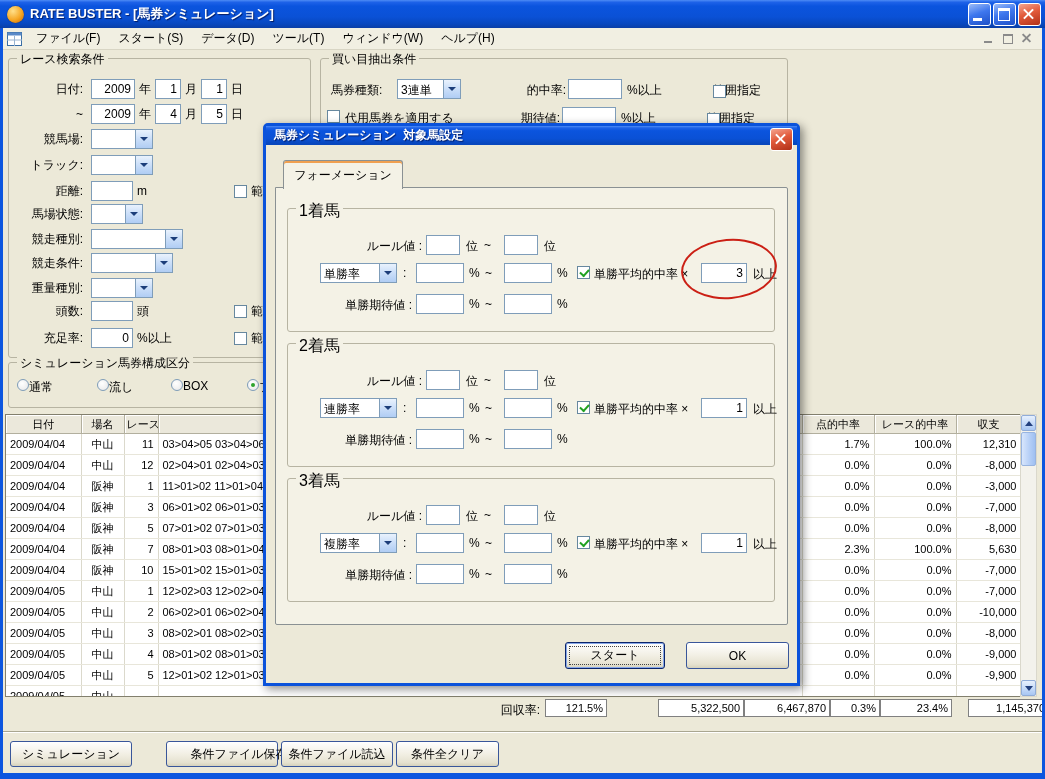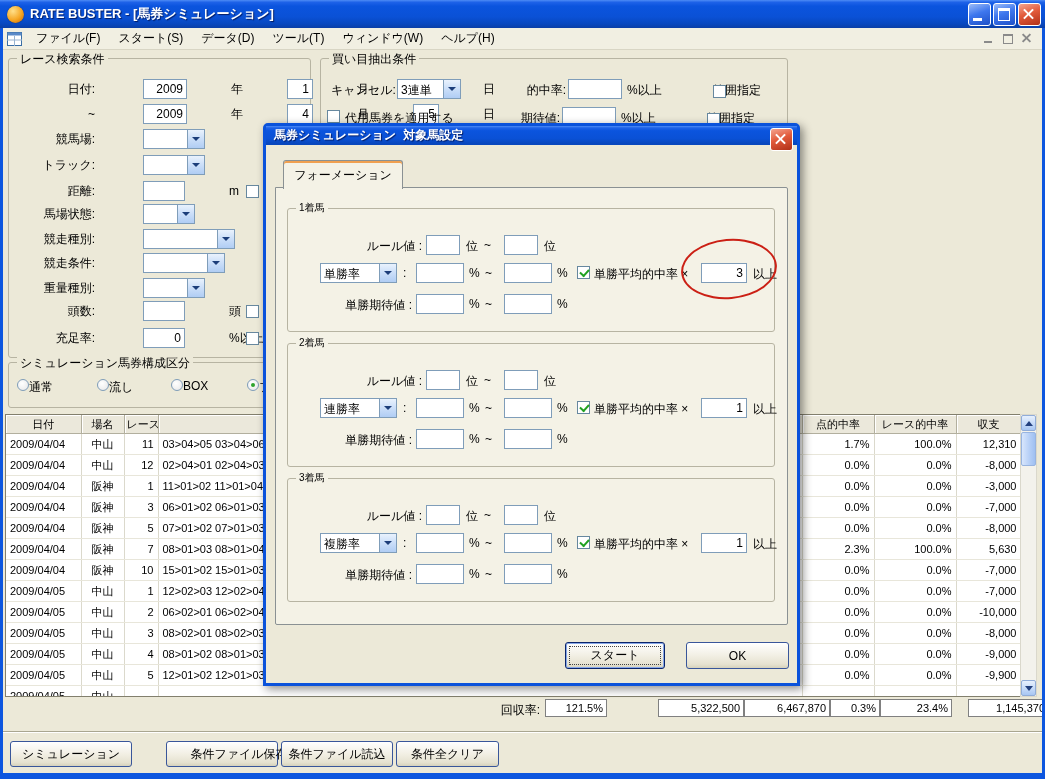--- a/index.html
+++ b/index.html
@@ -36,21 +36,21 @@
   .mdi-controls{margin-left:auto;display:flex;gap:5px;align-items:center;padding-right:4px;}
   .mg{width:14px;height:13px;position:relative;}
   .mg-min::after{content:"";position:absolute;left:2px;bottom:2px;width:8px;height:2px;background:#8A8A8A;}
   .mg-rest::after{content:"";position:absolute;left:2px;top:2px;width:8px;height:7px;border:1px solid #8A8A8A;border-top:2px solid #8A8A8A;}
   .mg-x::before,.mg-x::after{content:"";position:absolute;left:1px;top:5px;width:11px;height:2px;background:#8A8A8A;}
   .mg-x::before{transform:rotate(45deg);} .mg-x::after{transform:rotate(-45deg);}
 
   
   .groupbox{position:absolute;border:1px solid #B7B4A2;border-radius:3px;}
   .gb-cap{position:absolute;top:-8px;left:8px;background:#ECE9D8;padding:0 3px;font-size:12px;white-space:nowrap;}
-  .frow{position:absolute;left:12px;height:20px;display:flex;align-items:center;gap:40px;}
+  .frow{position:absolute;left:0;height:20px;display:flex;align-items:center;}
   .flabel{width:74px;text-align:right;padding-right:4px;white-space:nowrap;flex:none;}
   .inp{border:1px solid #7F9DB9;background:#fff;height:20px;font-size:12px;font-family:inherit;
     padding:0 3px;box-sizing:border-box;}
   .ta-r{text-align:right;}
   .unit{margin-left:4px;white-space:nowrap;}
   .ml4{margin-left:4px;}
   .range{position:absolute;left:225px;display:flex;align-items:center;gap:4px;white-space:nowrap;}
   .cb{width:13px;height:13px;border:1px solid #67889F;background:#fff;position:relative;flex:none;box-sizing:border-box;}
   .cb.checked::after{content:"";position:absolute;left:2px;top:2px;width:7px;height:4px;
     border-left:2px solid #21A121;border-bottom:2px solid #21A121;transform:rotate(-48deg);}
@@ -111,21 +111,21 @@
     text-shadow:1px 1px 1px rgba(0,0,40,.65);}
   .dlg-close{position:absolute;right:4px;top:2px;}
   .tab{position:absolute;left:17px;top:34px;width:118px;height:28px;background:#F4F2E6;
     border:1px solid #8A9193;border-bottom:none;border-radius:3px 3px 0 0;
     display:flex;align-items:center;justify-content:center;font-size:12px;z-index:3;
     box-shadow:inset 0 2px 0 #F0A050;}
   .tab-panel{position:absolute;left:9px;top:61px;width:513px;height:438px;background:#F4F2E6;
     border:1px solid #8A9193;border-radius:0 2px 2px 2px;box-sizing:border-box;}
   #groups{position:absolute;left:21px;top:82px;z-index:4;}
   .grp{position:relative;width:488px;height:124px;margin-bottom:11px;border:1px solid #B7B4A2;border-radius:3px;box-sizing:border-box;}
-  .grp-cap{position:absolute;top:-8px;left:8px;background:#F4F2E6;padding:0 3px;font-size:10px;white-space:nowrap;}
+  .grp-cap{position:absolute;top:-8px;left:8px;background:#F4F2E6;padding:0 3px;font-size:16px;white-space:nowrap;}
   .row{position:absolute;left:0;right:0;height:20px;}
   .dlbl{position:absolute;top:3px;text-align:right;white-space:nowrap;}
   .dunit{position:absolute;top:3px;white-space:nowrap;}
   .row .inp,.row .combo{position:absolute;top:0;}
   .row .cb{position:absolute;top:3px;}
   .red-ellipse{position:absolute;left:415px;top:113px;width:92px;height:56px;border:2px solid #CB2015;
     border-radius:50%;transform:rotate(-5deg);z-index:6;}
 </style>
 </head>
 <body>
@@ -285,21 +285,21 @@
     </span>
     <span class="sim-opt" style="left:238px;top:16px;">
       <span class="radio checked"></span>
       <span>フォーメーション</span>
     </span>
   </div>
 
   <div class="groupbox" style="left:320px;top:58px;width:466px;height:340px;">
     <span class="gb-cap">買い目抽出条件</span>
     <div class="row" style="top:20px;left:10px;right:8px;position:absolute;height:20px;">
-      <span class="dlbl" style="left:0;">キャンセル:</span>
+      <span class="dlbl" style="left:0;">馬券種類:</span>
       <div class="combo" style="position:absolute;left:66px;top:0;width:64px;">
         <span class="combo-val">3連単</span>
         <span class="combo-btn">
             <i class="combo-arrow"></i>
           </span>
       </div>
       <span class="dlbl" style="left:170px;width:65px;">的中率:</span>
       <input class="inp" style="position: absolute; left: 237px; top: 0px; width: 54px;">
       <span class="dunit" style="left:296px;">%以上</span>
       <span class="range" style="left:382px;top:3px;">

